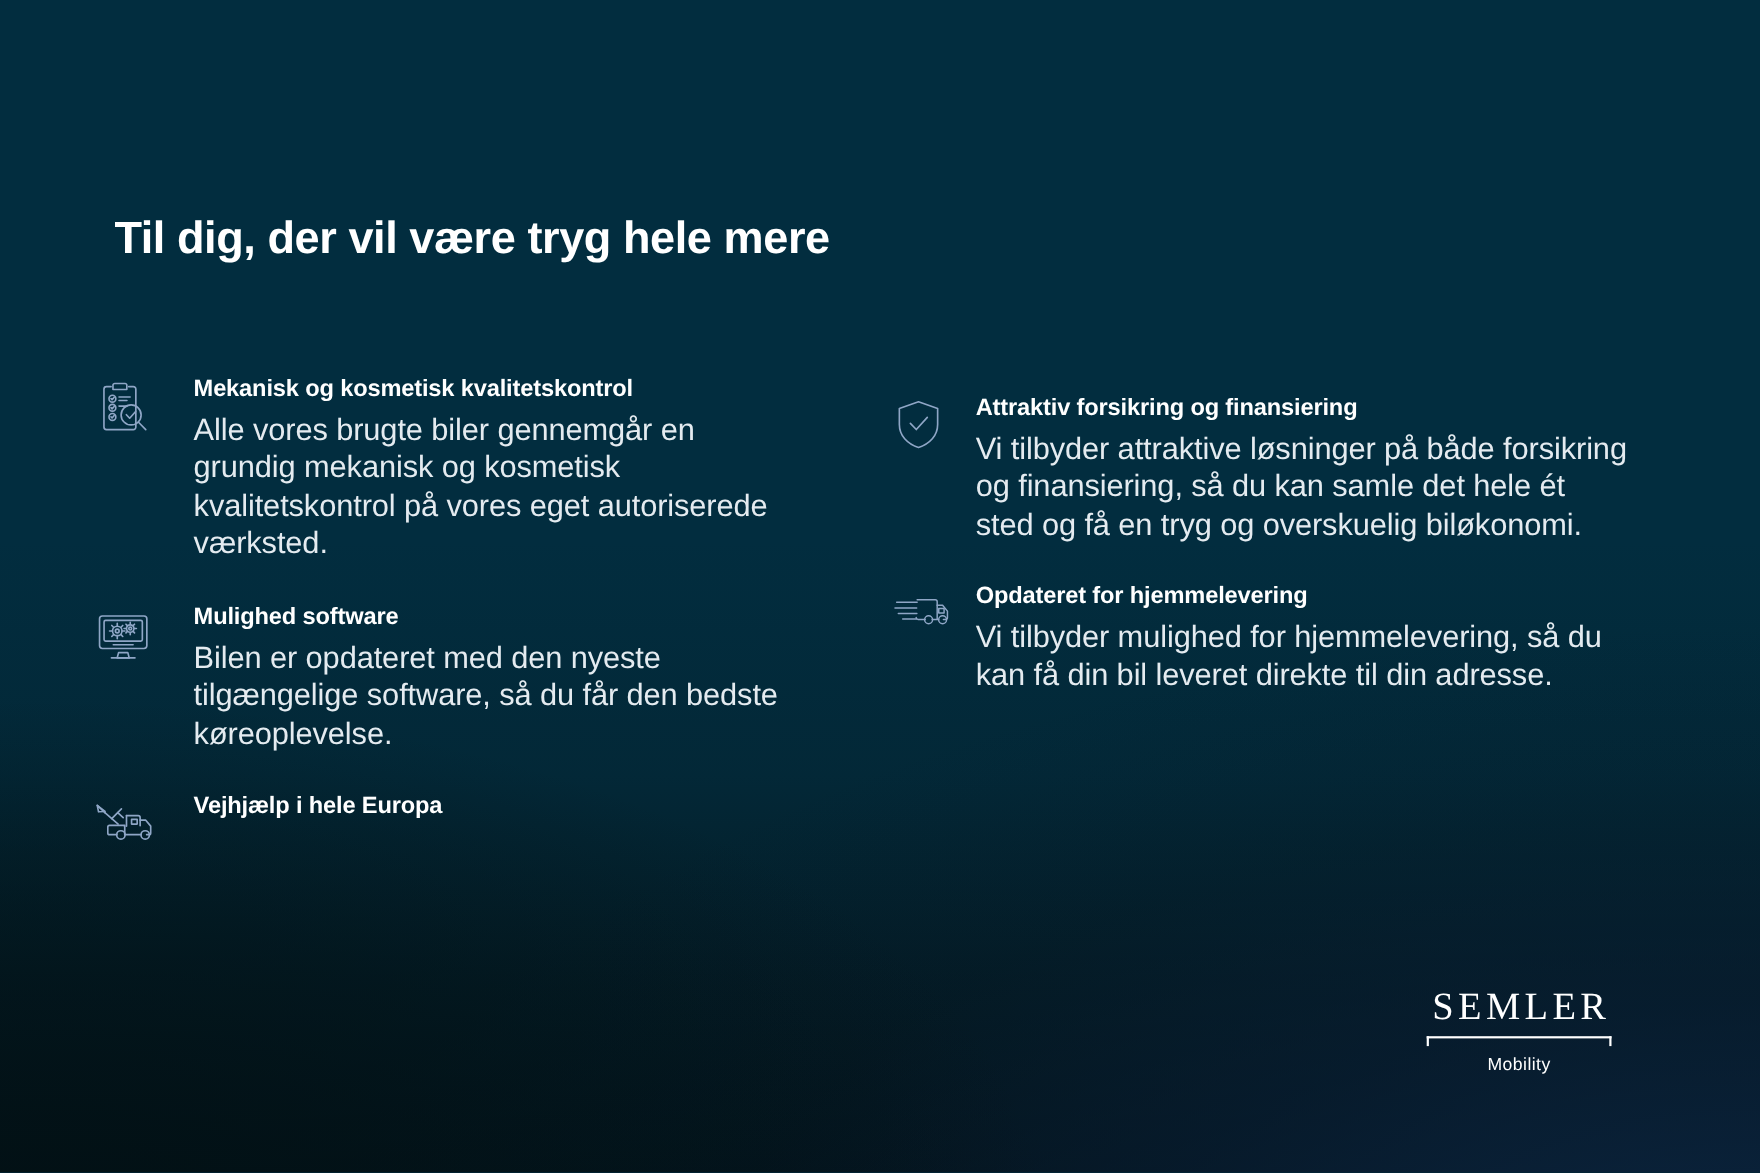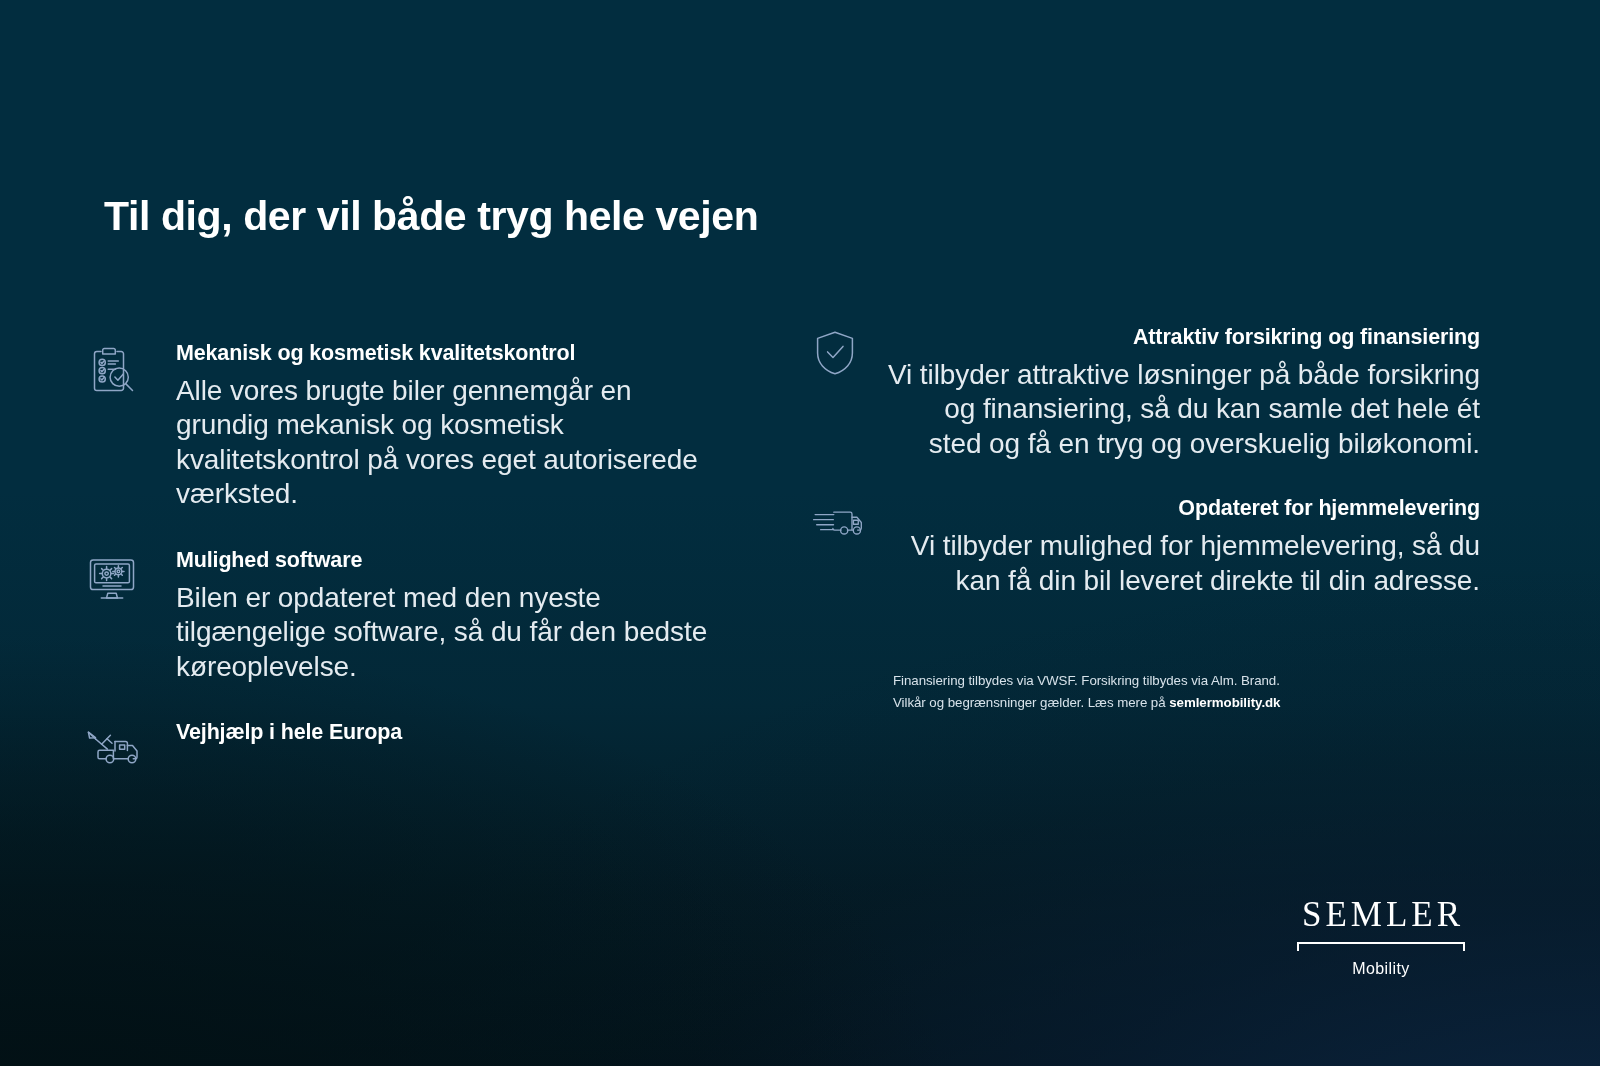--- a/index.html
+++ b/index.html
@@ -60,21 +60,21 @@
     font-size:41px;
     font-weight:bold;
     letter-spacing:-0.4px;
     color:#ffffff;
     white-space:nowrap;
   }
 
   
   .col { position:absolute; }
   .col-left  { left:81px;  top:340px; width:650px; }
-  .col-right { left:800px; top:324px; width:680px;text-align:right; }
+  .col-right { left:800px; top:357px; width:680px; }
 
   .feature { position:relative; display:flex; align-items:flex-start; }
   .col-left  .feature { margin-bottom:35px; }
   .col-right .feature { margin-bottom:34px; }
 
   .feature-icon {
     flex:0 0 auto;
     width:64px; height:56px;
     margin-top:4px;
     display:flex; align-items:flex-start; justify-content:flex-start;
@@ -160,21 +160,21 @@
 </head>
 <body>
 
 <div class="bg-base"></div>
 <div class="bg-dark-bottom"></div>
 <div class="bg-blue-right"></div>
 <div class="bg-dark-left"></div>
 
 <div class="page">
 
-  <h1 class="headline">Til dig, der vil både tryg hele vejen</h1>
+  <h1 class="headline">Til dig, der vil være tryg hele mere</h1>
 
   <div class="col col-left">
 
     <div class="feature">
       <div class="feature-icon">
         <svg width="54" height="54" viewBox="0 0 54 54" fill="none" stroke="#8fa6c6" stroke-width="1.5" stroke-linecap="round" stroke-linejoin="round">
           <path d="M16 7.5h-4.2A2.3 2.3 0 0 0 9.5 9.8v34.4a2.3 2.3 0 0 0 2.3 2.3h24.4a2.3 2.3 0 0 0 2.3-2.3V9.8a2.3 2.3 0 0 0-2.3-2.3H32"></path>
           <path d="M19.3 4.6h9.4a1.6 1.6 0 0 1 1.6 1.6v3.9H17.7V6.2a1.6 1.6 0 0 1 1.6-1.6z"></path>
           <circle cx="17.2" cy="18.4" r="3.1"></circle>
           <path d="M15.9 18.3l1 1.1 1.9-2.2"></path>
@@ -275,24 +275,20 @@
         </svg>
       </div>
       <div class="feature-body">
         <div class="feature-title">Opdateret for hjemmelevering</div>
         <div class="feature-desc">Vi tilbyder mulighed for hjemmelevering, så du kan få din bil leveret direkte til din adresse.</div>
       </div>
     </div>
 
   </div>
 
-  <div class="fineprint">
-    <span>Finansiering tilbydes via VWSF. Forsikring tilbydes via Alm. Brand.</span><br>
-    <span>Vilkår og begrænsninger gælder. Læs mere på </span><b>semlermobility.dk</b>
-  </div>
 
   <div class="logo">
     <div class="logo-word">SEMLER</div>
     <div class="logo-rule">
       <span class="logo-tick left"></span>
       <span class="logo-tick right"></span>
     </div>
     <div class="logo-sub">Mobility</div>
   </div>
 

